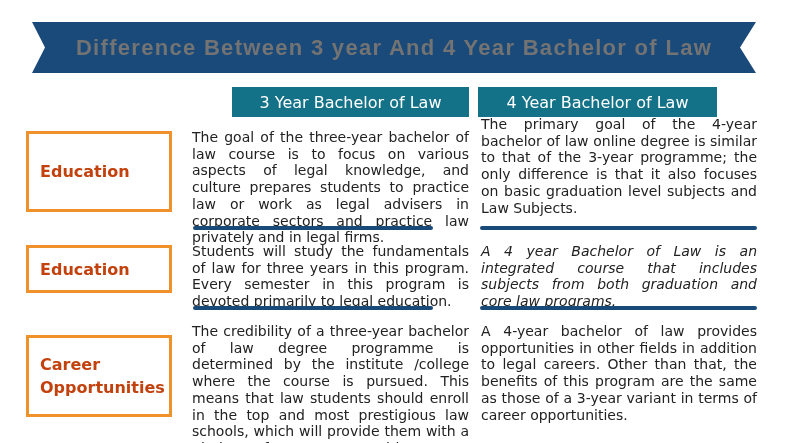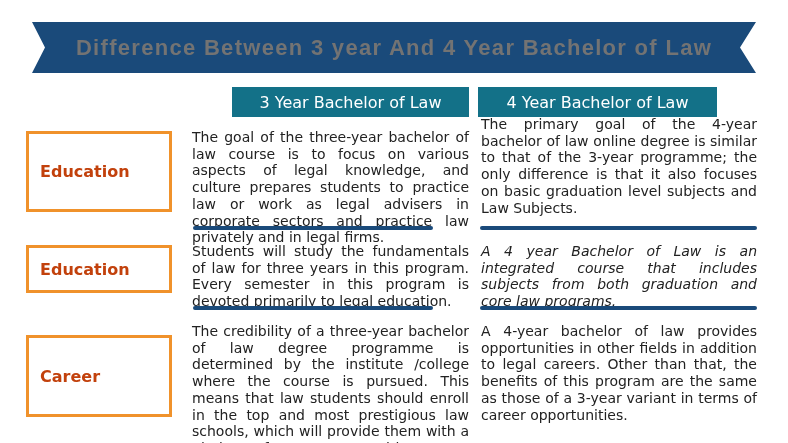--- a/index.html
+++ b/index.html
@@ -63,16 +63,17 @@
 </div>
 <div class="cell" style="left:192px; top:243px; width:277px;">Students will study the fundamentals of law for three years in this program. Every semester in this program is devoted primarily to legal education.</div>
 <div class="cell" style="left:481px; top:243px; width:276px;font-style:italic;">A 4 year Bachelor of Law is an integrated course that includes subjects from both graduation and core law programs.</div>
 
 <div class="divider" style="left:193px; top:306px; width:240px;"></div>
 <div class="divider" style="left:480px; top:306px; width:277px;"></div>
 
 <div class="row-label" style="top:335px; height:82px; width:146px;">
   <div>
     <div>Career</div>
+    <div>Opportunities</div>
   </div>
 </div>
 <div class="cell" style="left:192px; top:323px; width:277px;">The credibility of a three-year bachelor of law degree programme is determined by the institute /college where the course is pursued. This means that law students should enroll in the top and most prestigious law schools, which will provide them with a plethora of career opportunities.</div>
 <div class="cell" style="left:481px; top:323px; width:276px;">A 4-year bachelor of law provides opportunities in other fields in addition to legal careers. Other than that, the benefits of this program are the same as those of a 3-year variant in terms of career opportunities.</div>
 
 </body></html>

